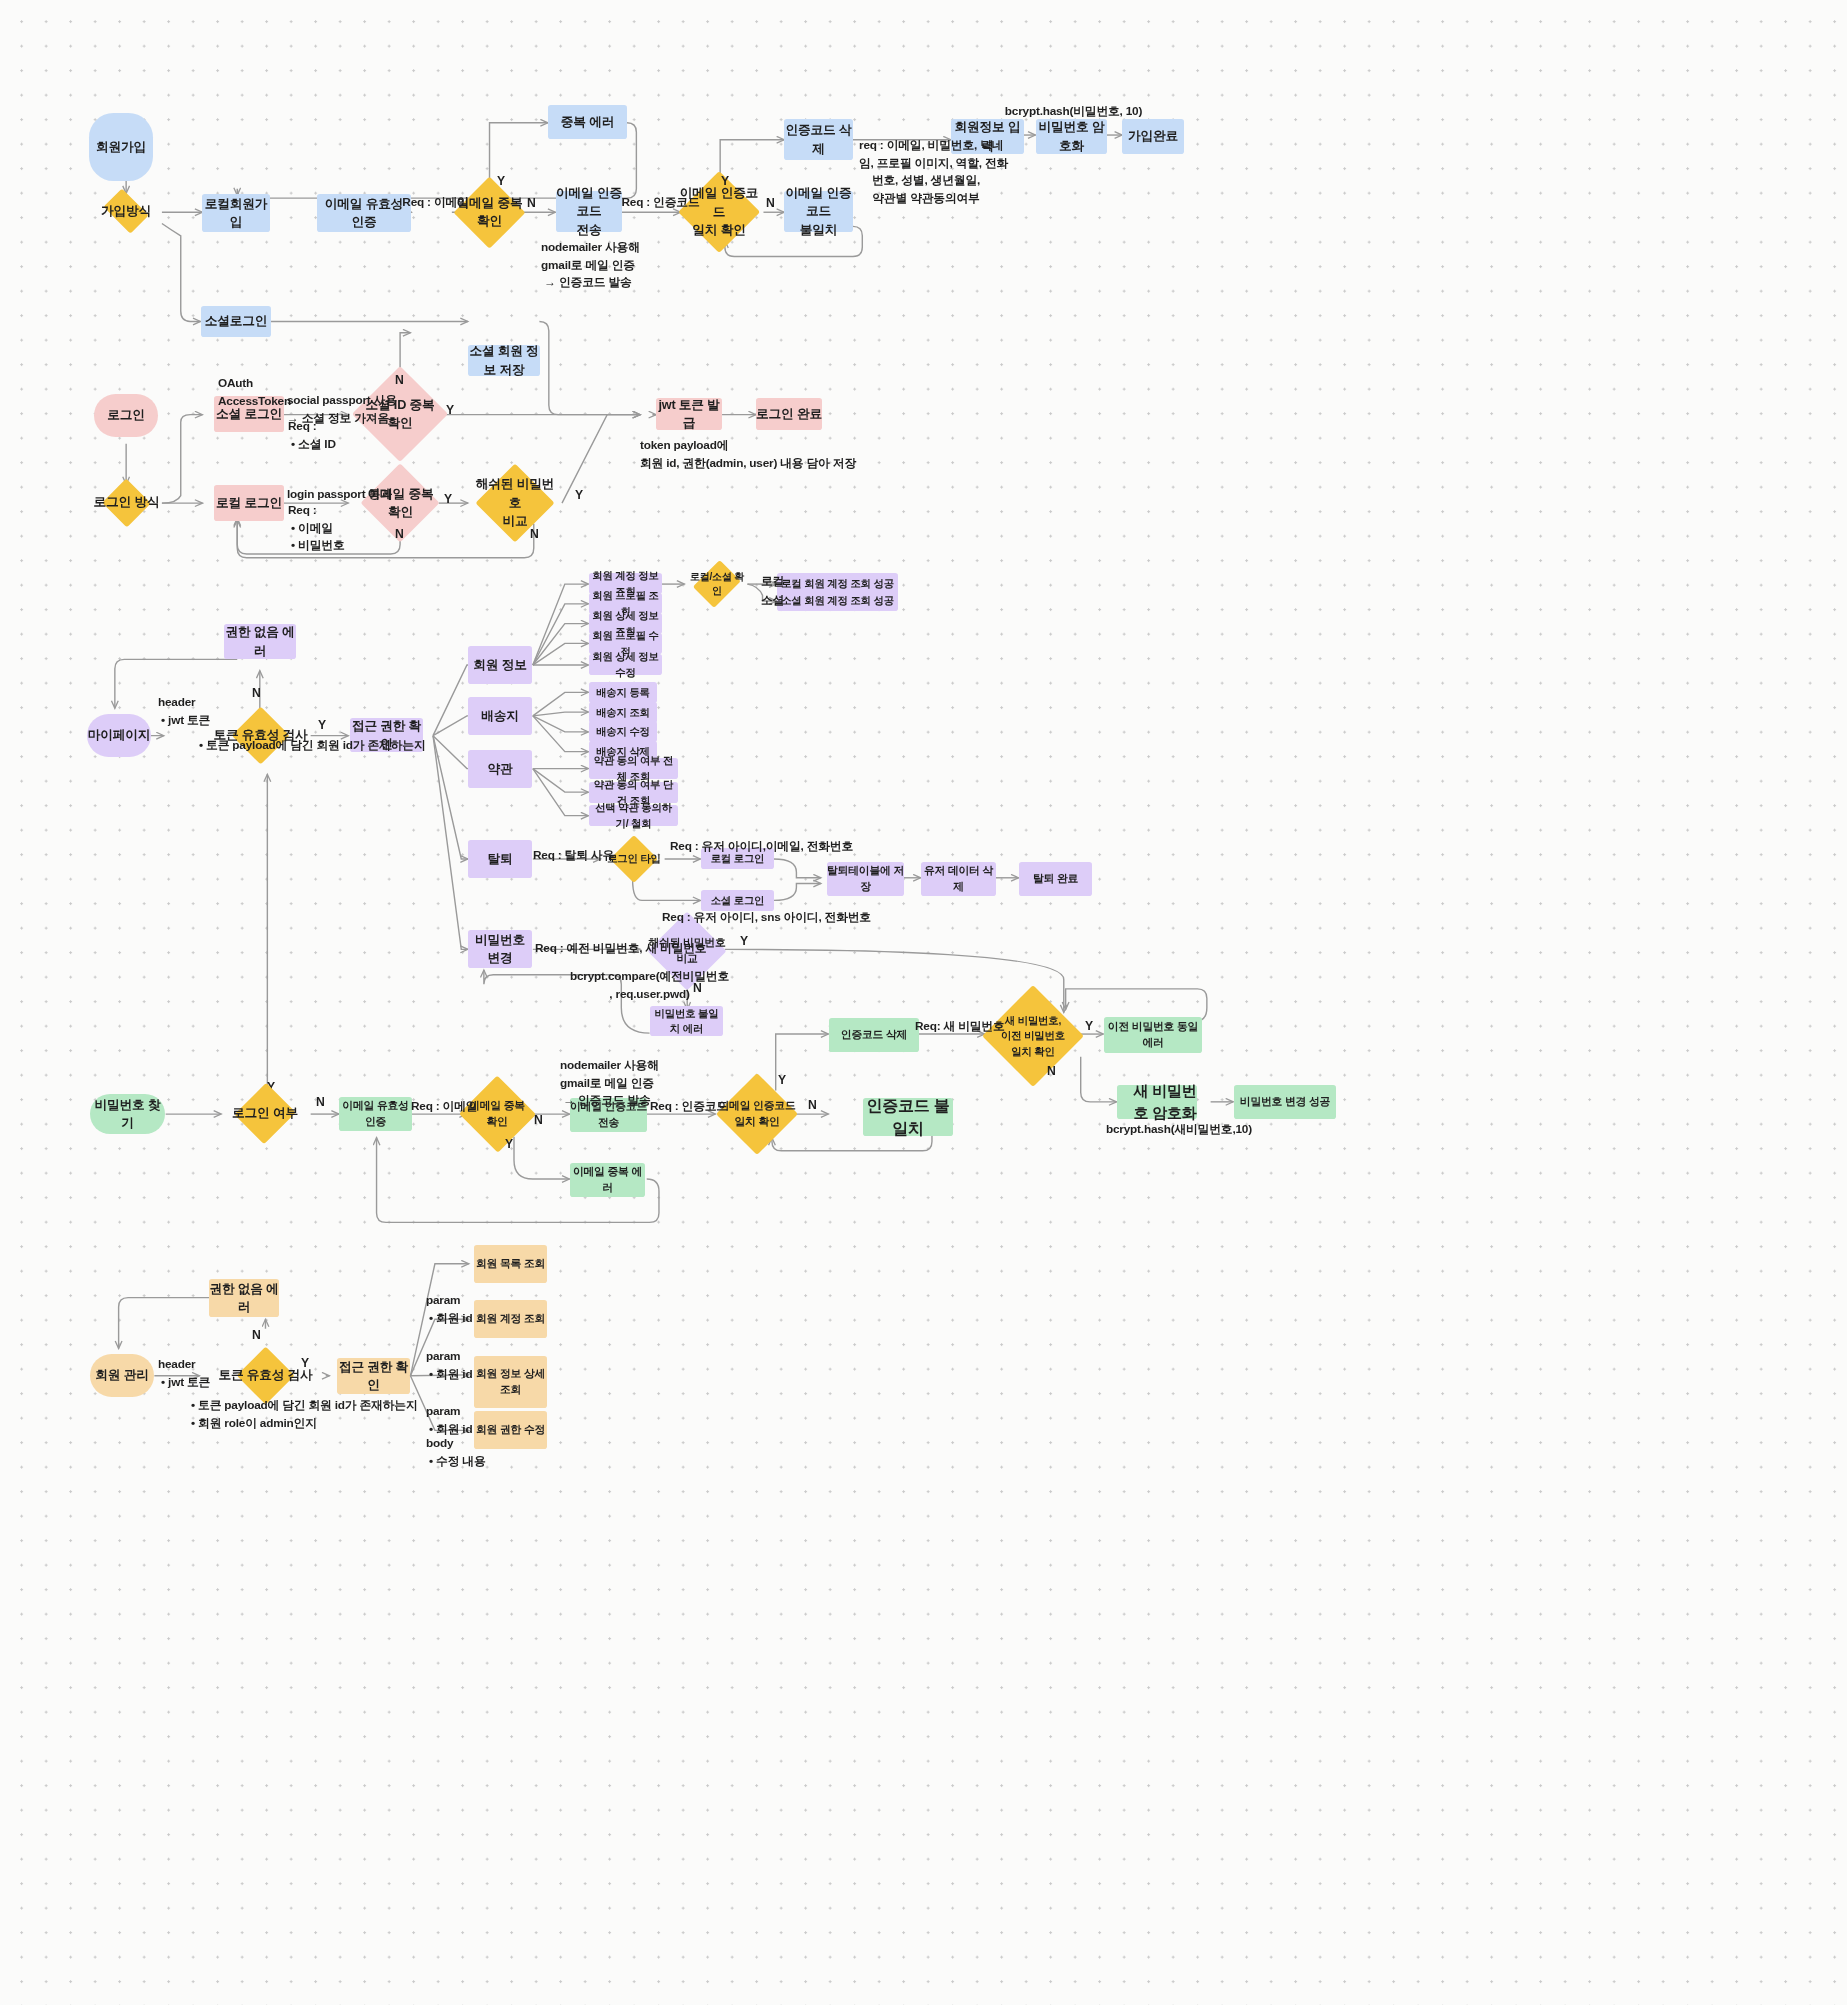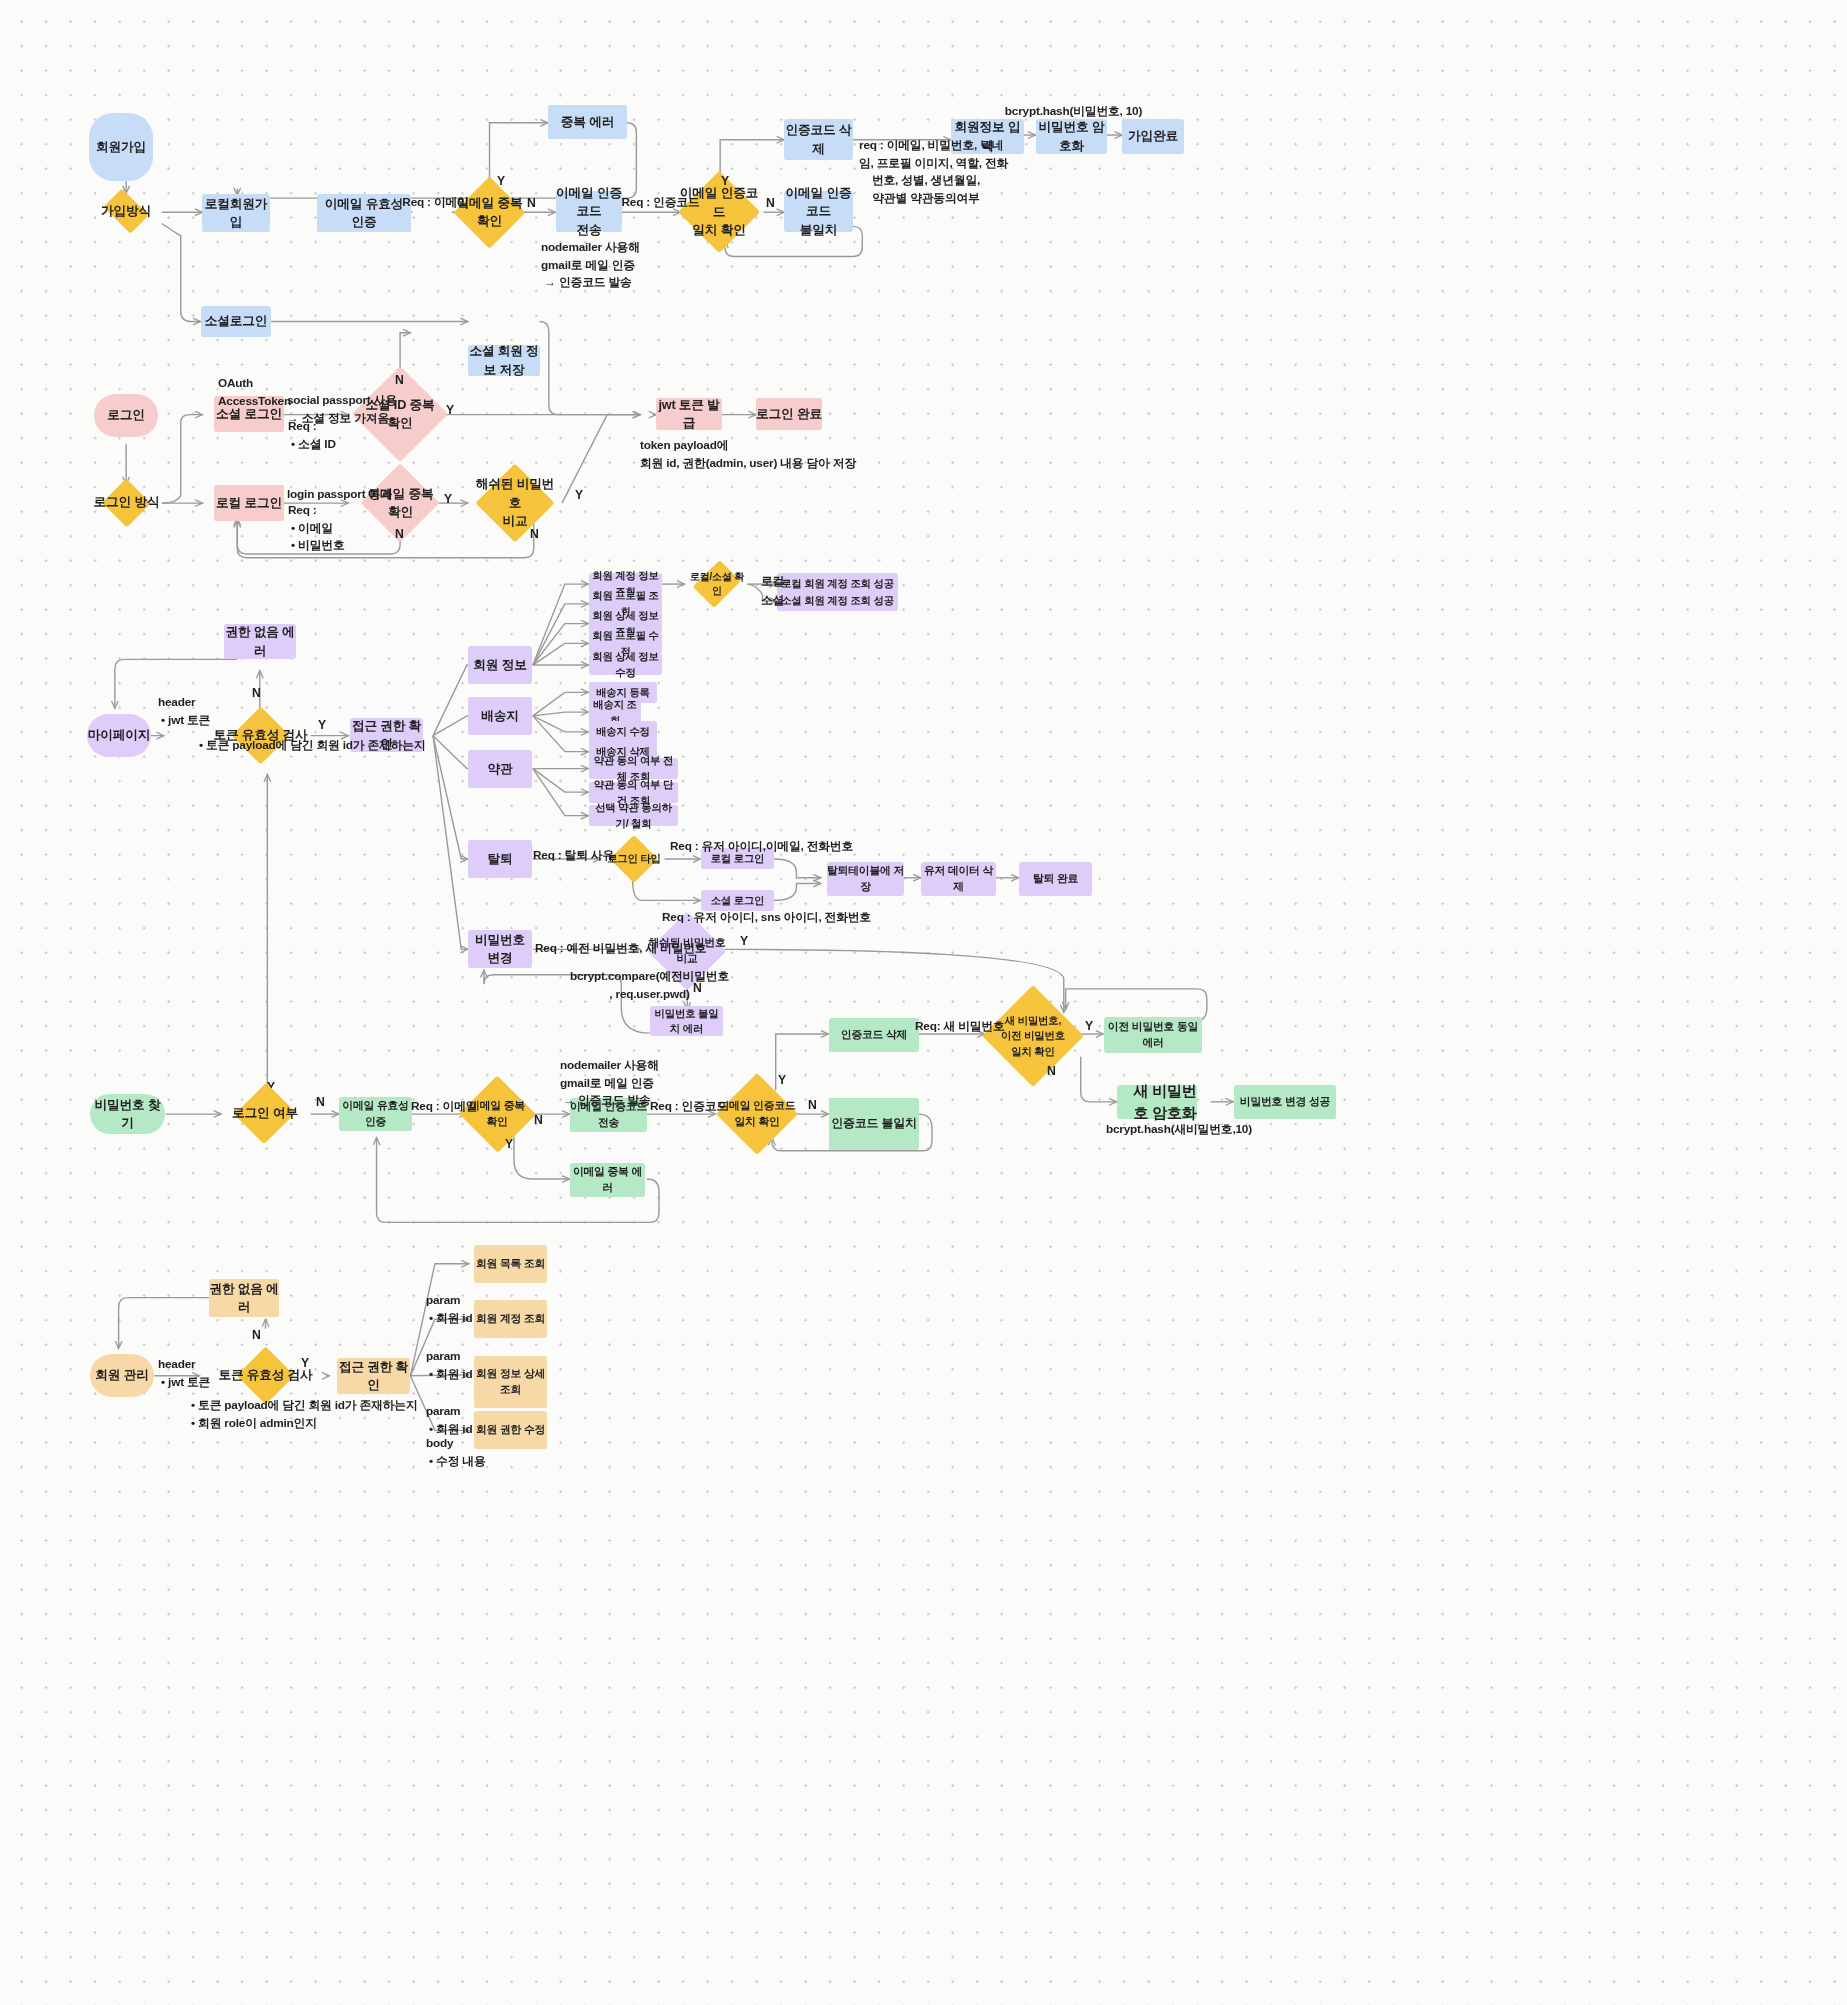--- a/index.html
+++ b/index.html
@@ -262,21 +262,21 @@
 <div class="node rect c-purple" style="left:589px;top:633px;width:73px;height:21px;font-size:10.4px;">회원 프로필 수정</div>
 <div class="node rect c-purple" style="left:589px;top:654px;width:73px;height:21px;font-size:10.4px;">회원 상세 정보 수정</div>
 <div class="node diamond" style="left:685px;top:569px;width:64px;height:30px;">
   <div class="dshape c-yellow" style="inset:-3.8px 17px;"></div>
   <div class="dlabel" style="font-size:10px;">로컬/소셜 확인</div>
 </div>
 <div class="node rect c-purple" style="left:777px;top:573px;width:121px;height:21px;font-size:10.4px;">로컬 회원 계정 조회 성공</div>
 <div class="node rect c-purple" style="left:777px;top:590px;width:121px;height:21px;font-size:10.4px;">소셜 회원 계정 조회 성공</div>
 
 <div class="node rect c-purple" style="left:589px;top:682px;width:68px;height:21px;font-size:10.4px;">배송지 등록</div>
-<div class="node rect c-purple" style="left:589px;top:702px;width:52px;height:21px;font-size:10.4px;">배송지 조회</div>
+<div class="node rect c-purple" style="left:589px;top:702px;width:68px;height:21px;font-size:10.4px;">배송지 조회</div>
 <div class="node rect c-purple" style="left:589px;top:721px;width:68px;height:21px;font-size:10.4px;">배송지 수정</div>
 <div class="node rect c-purple" style="left:589px;top:741px;width:68px;height:21px;font-size:10.4px;">배송지 삭제</div>
 
 <div class="node rect c-purple" style="left:589px;top:758px;width:89px;height:21px;font-size:10.4px;">약관 동의 여부 전체 조회</div>
 <div class="node rect c-purple" style="left:589px;top:782px;width:89px;height:21px;font-size:10.4px;">약관 동의 여부 단건 조회</div>
 <div class="node rect c-purple" style="left:589px;top:805px;width:89px;height:21px;font-size:10.4px;">선택 약관 동의하기/ 철회</div>
 
 <div class="node diamond" style="left:601px;top:836px;width:66px;height:45px;">
   <div class="dshape c-yellow" style="inset:5.6px 16px;"></div>
   <div class="dlabel" style="font-size:10.4px;">로그인 타입</div>
@@ -322,21 +322,21 @@
   <div class="dlabel" style="font-size:10.8px;"><span style="white-space:pre-line;">이메일 중복
 확인</span></div>
 </div>
 <div class="node rect c-green" style="left:570px;top:1163px;width:75px;height:34px;font-size:10.8px;">이메일 중복 에러</div>
 <div class="node rect c-green" style="left:570px;top:1098px;width:77px;height:34px;font-size:10.8px;">이메일 인증코드 전송</div>
 <div class="node diamond" style="left:712px;top:1085px;width:90px;height:58px;">
   <div class="dshape c-yellow" style="inset:0 16px;"></div>
   <div class="dlabel" style="font-size:10.8px;"><span style="white-space:pre-line;">이메일 인증코드
 일치 확인</span></div>
 </div>
-<div class="node rect c-green" style="left:829px;top:1098px;width:90px;height:52px;font-size:12px;">인증코드 불일치</div>
+<div class="node rect c-green" style="left:863px;top:1098px;width:90px;height:38px;font-size:16px;">인증코드 불일치</div>
 <div class="node rect c-green" style="left:829px;top:1018px;width:90px;height:34px;font-size:10.8px;">인증코드 삭제</div>
 <div class="node diamond" style="left:984px;top:1000px;width:98px;height:72px;">
   <div class="dshape c-yellow" style="inset:0 13px;"></div>
   <div class="dlabel" style="font-size:10.4px;"><span style="white-space:pre-line;">새 비밀번호,
 이전 비밀번호
 일치 확인</span></div>
 </div>
 <div class="node rect c-green" style="left:1104px;top:1017px;width:98px;height:36px;font-size:10.8px;">이전 비밀번호 동일 에러</div>
 <div class="node rect c-green" style="left:1117px;top:1085px;width:80px;height:34px;font-size:15px;padding-left:16px;">새 비밀번호 암호화</div>
 <div class="node rect c-green" style="left:1234px;top:1085px;width:102px;height:34px;font-size:10.8px;">비밀번호 변경 성공</div>

